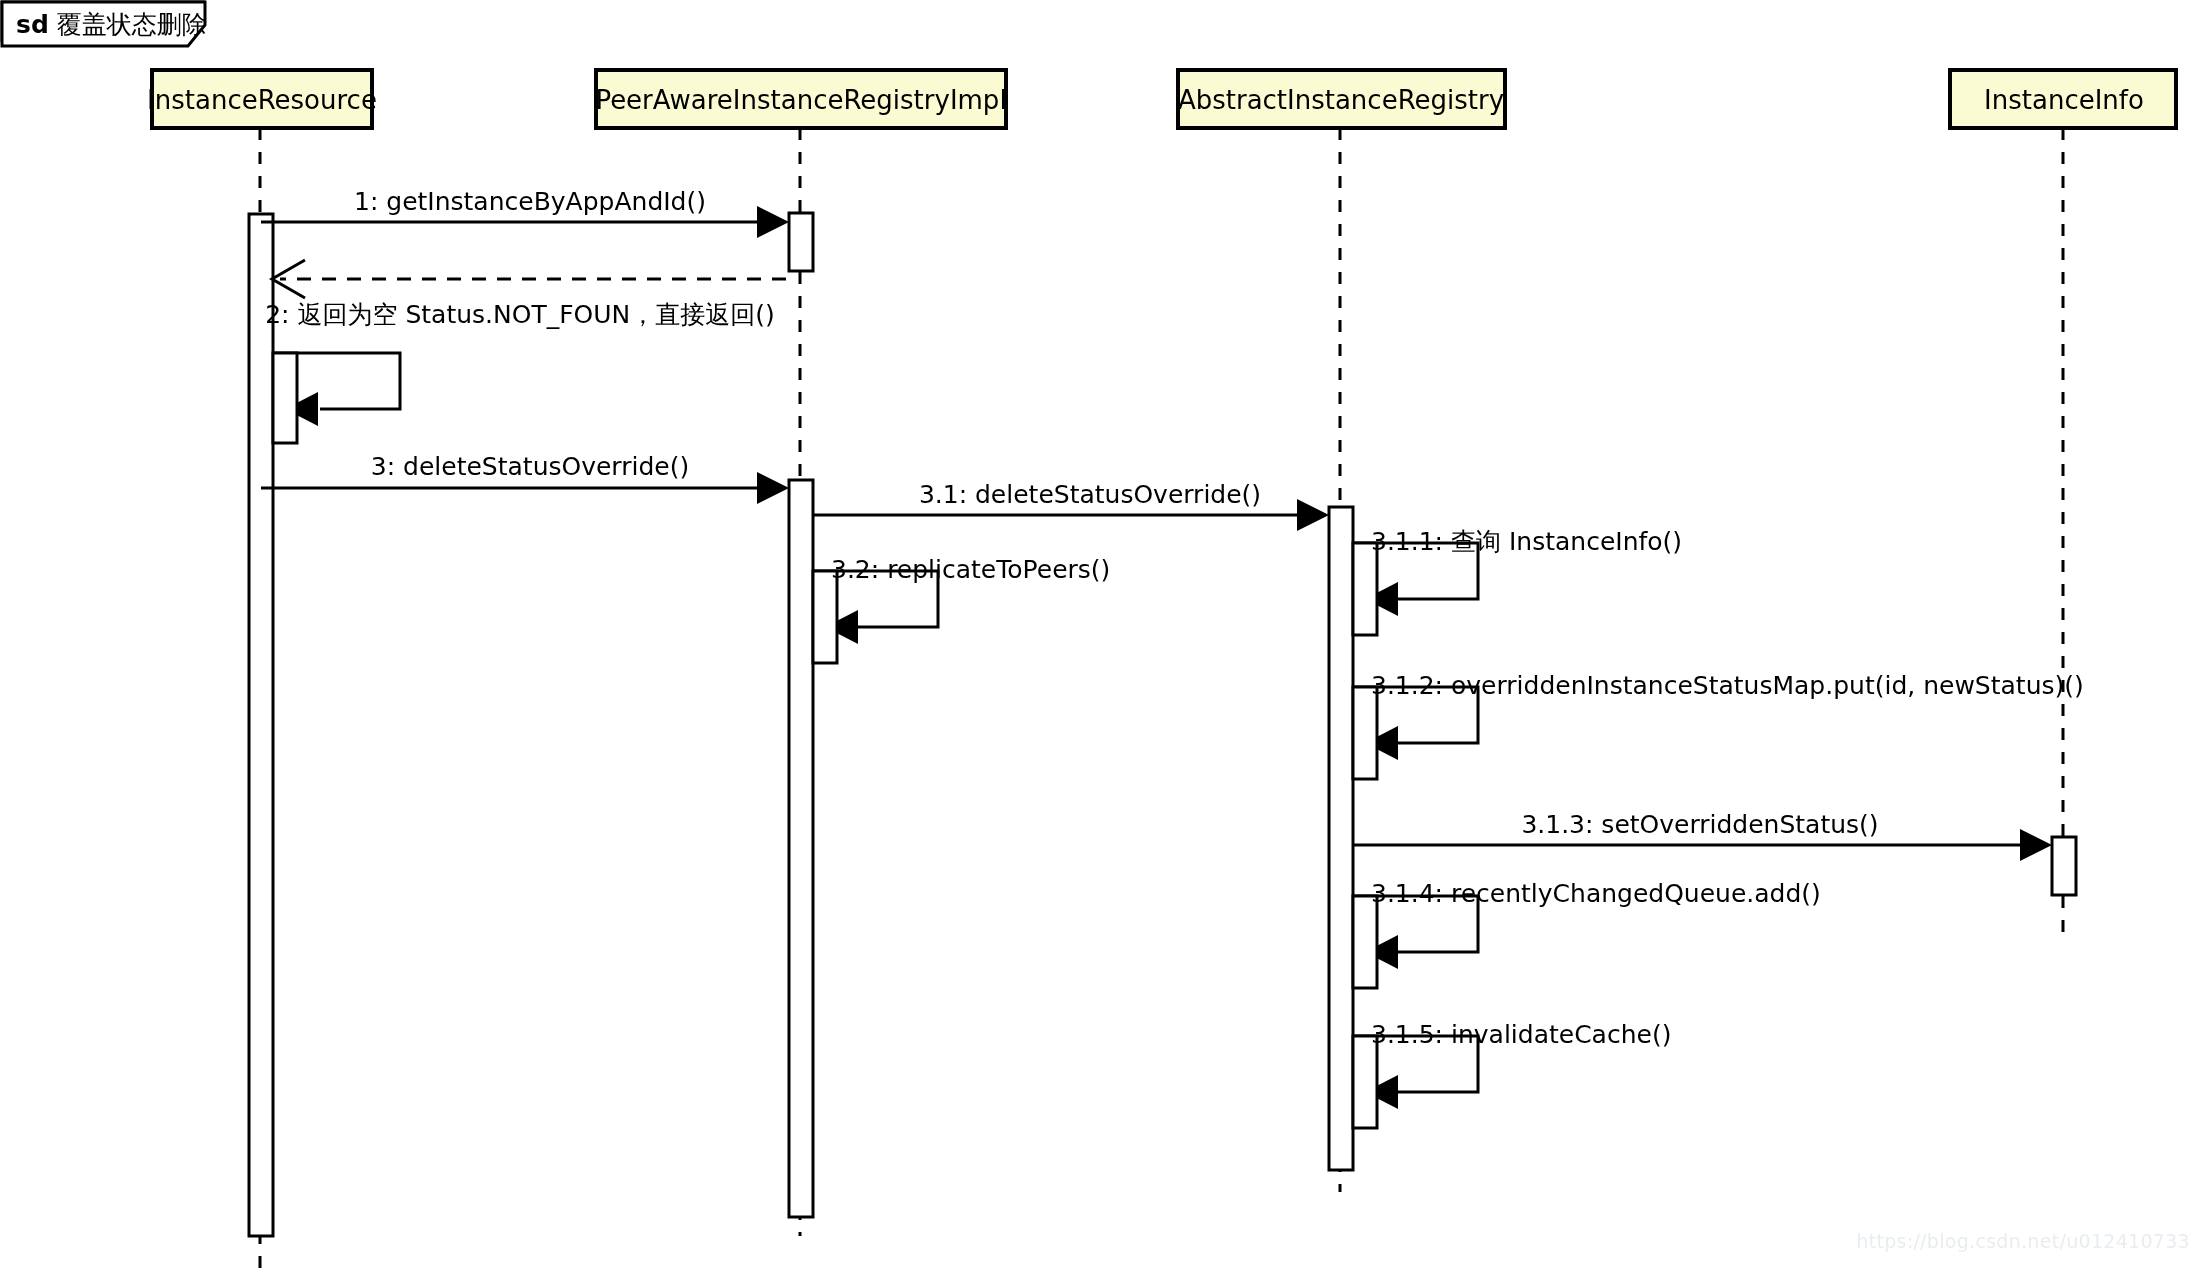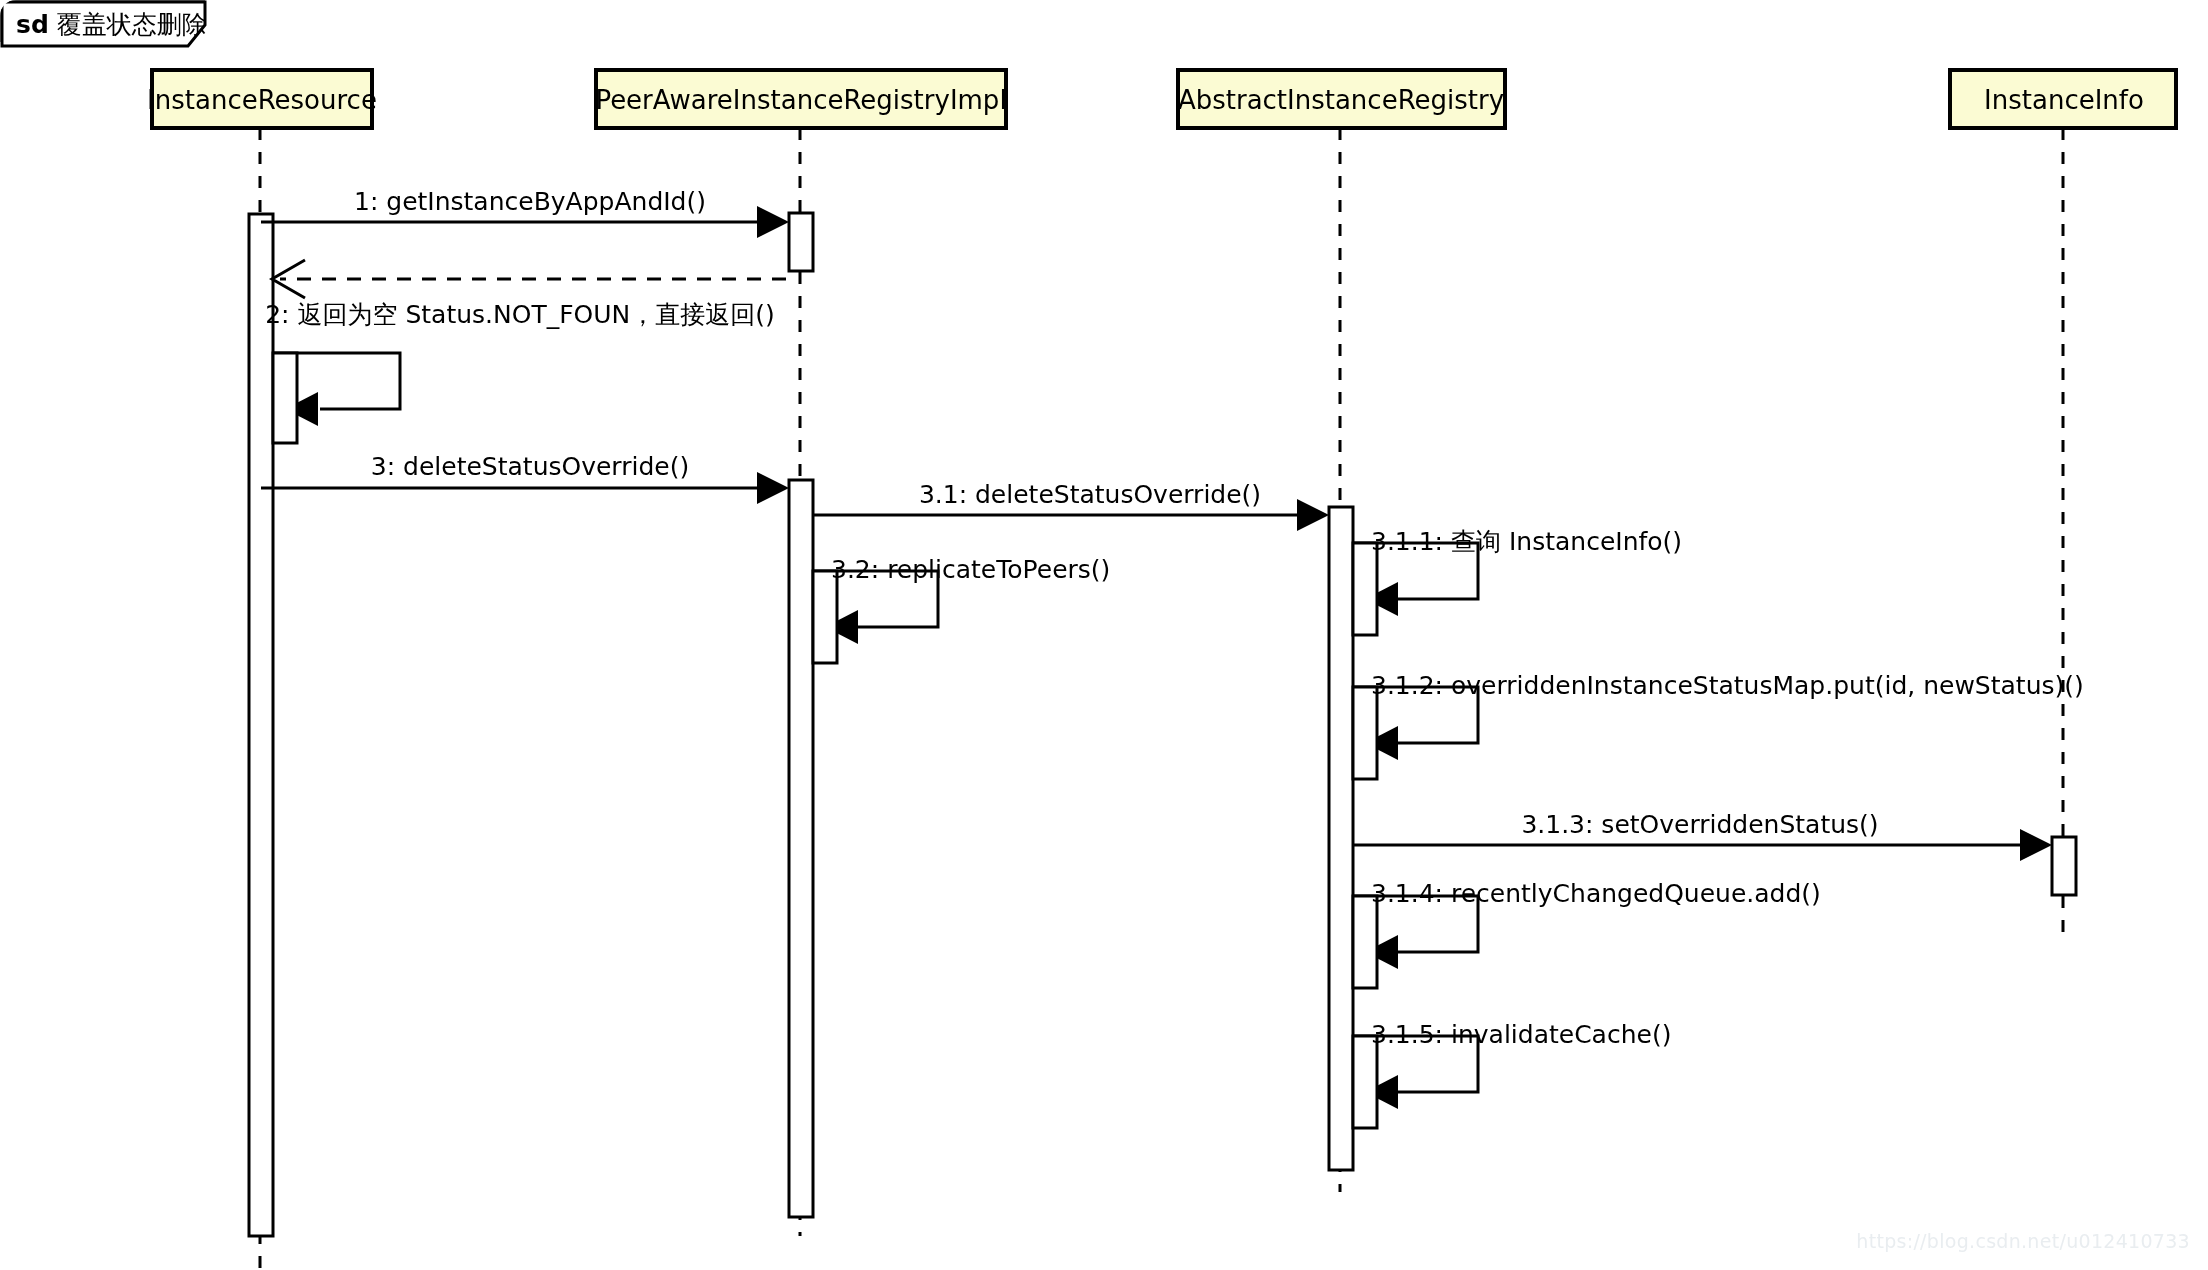--- a/index.html
+++ b/index.html
@@ -10,21 +10,20 @@
   }
   body {
     font-family: "DejaVu Sans", "Liberation Sans", sans-serif;
   }
   #canvas {
     position: relative;
     width: 2208px;
     height: 1270px;
     background: #ffffff;
     overflow: hidden;
-    border-radius: 16px;
   }
   svg.diagram {
     position: absolute;
     left: 0;
     top: 0;
     width: 2208px;
     height: 1270px;
   }
   .frame-border {
     fill: none;

